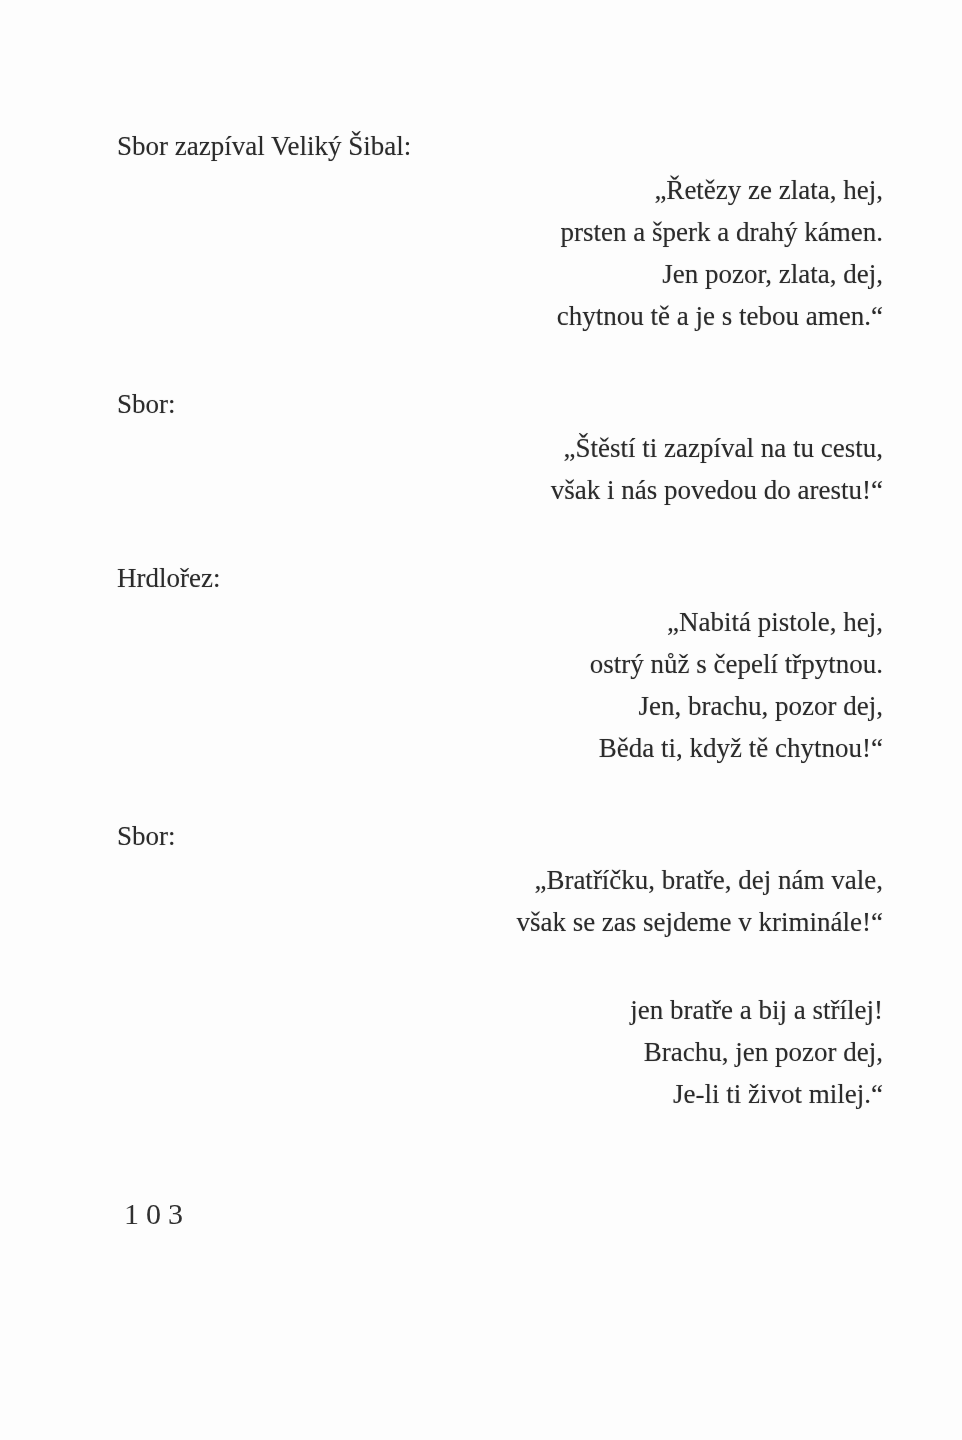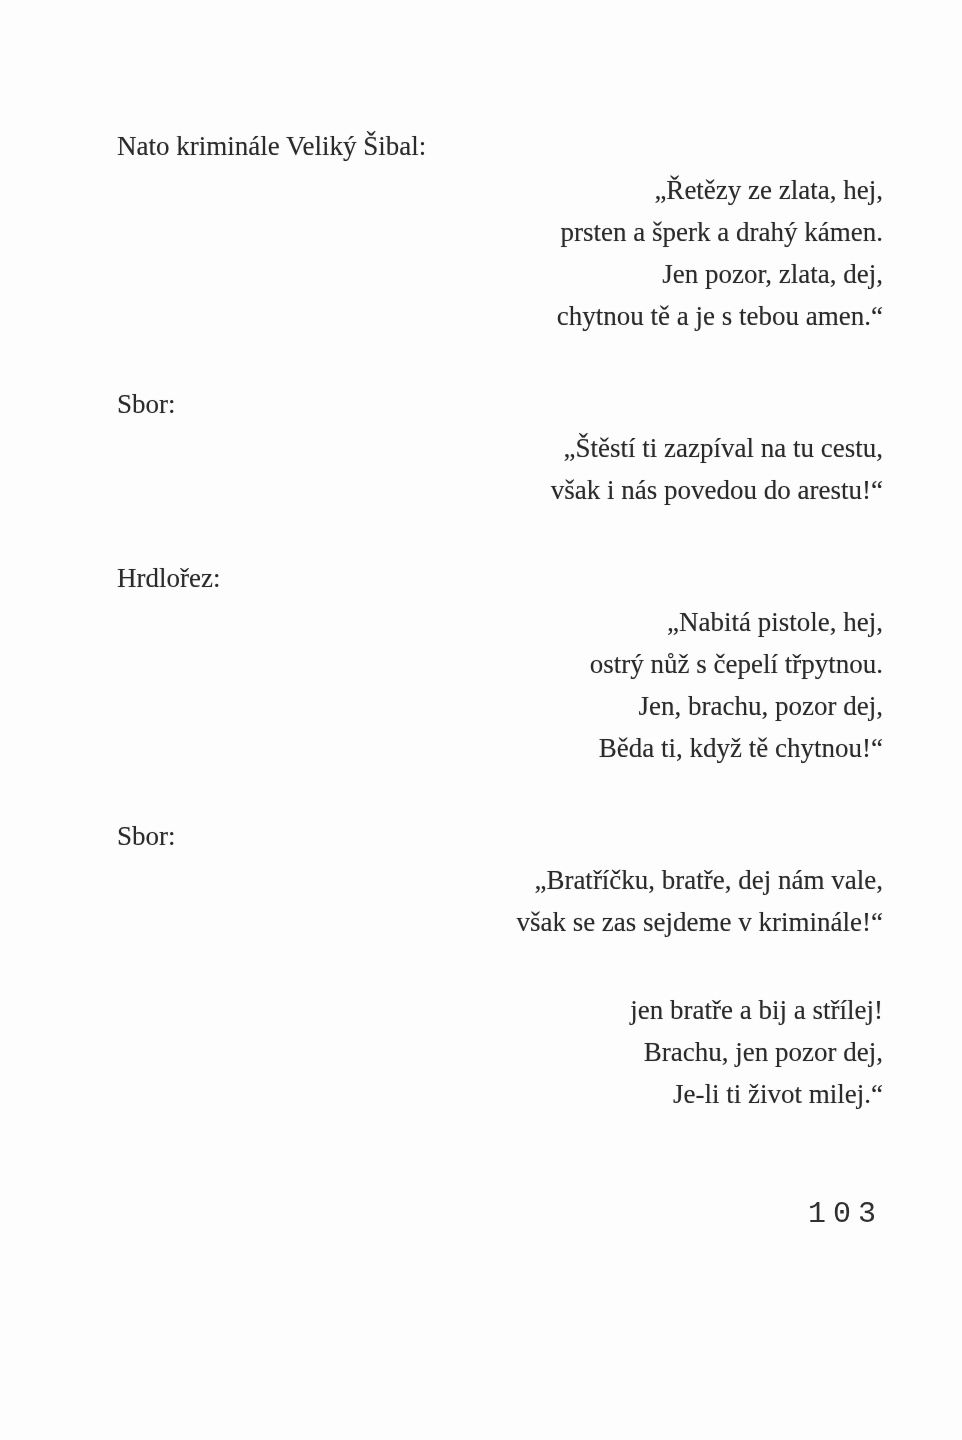--- a/index.html
+++ b/index.html
@@ -40,38 +40,38 @@
   }
   .verse-line {
     white-space: nowrap;
     text-align: right;
   }
   .footer {
     width: 766px;
     margin-top: 78px;
   }
   .page-number {
-    text-align: right;
-    font-family: Liberation Mono, monospace;
+    text-align: left;
+    font-family: Liberation Serif, serif;
     font-size: 30px;
     letter-spacing: 7px;
     margin-left: 7px; 
     color: #303030;
     text-shadow: none;
     margin-top: 40px;
   }
 </style>
 </head>
 <body>
 
 <main class="book-page">
   <div class="content">
 
     <section class="passage">
-      <div class="speaker">Nato kriminále Veliký Šibal:</div>
+      <div class="speaker">Sbor zazpíval Veliký Šibal:</div>
       <div class="verse">
         <div class="verse-line">„Řetězy ze zlata, hej,</div>
         <div class="verse-line">prsten a šperk a drahý kámen.</div>
         <div class="verse-line">Jen pozor, zlata, dej,</div>
         <div class="verse-line">chytnou tě a je s tebou amen.“</div>
       </div>
     </section>
 
     <section class="passage">
       <div class="speaker">Sbor:</div>

